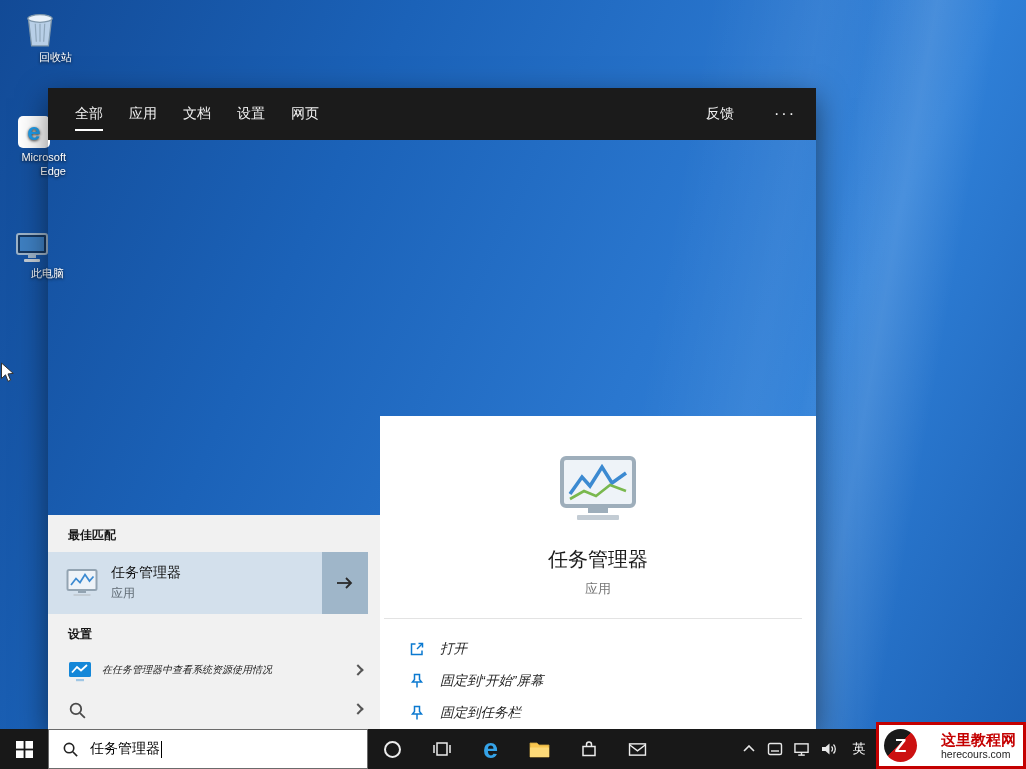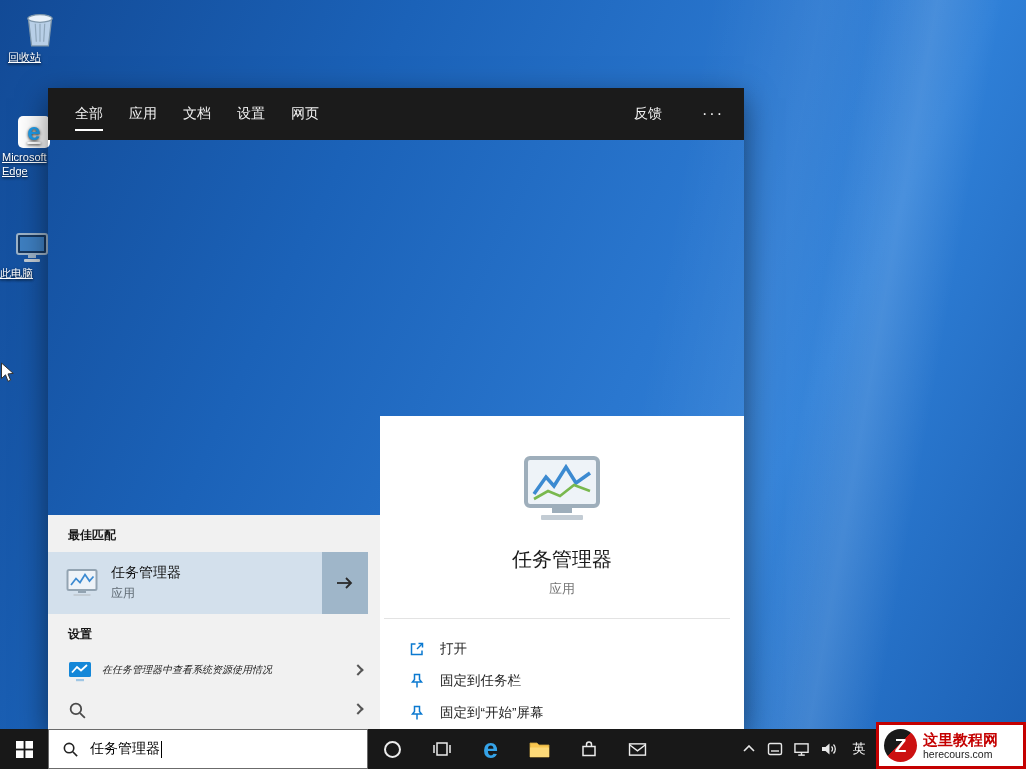--- a/index.html
+++ b/index.html
@@ -9,31 +9,31 @@
   
   .desktop { position:absolute; inset:0;
     background:linear-gradient(115deg,#124a96 0%,#1b62b8 30%,#2a77cf 58%,#2f80d8 72%,#1b5fb3 100%); }
   .beam { position:absolute; top:-80px; width:130px; height:980px;
     background:linear-gradient(90deg,rgba(255,255,255,0) 0%,rgba(255,255,255,.13) 50%,rgba(255,255,255,0) 100%);
     transform:rotate(10deg); }
   .beam.b1 { left:800px; }
   .beam.b2 { left:640px; opacity:.5; width:220px; }
 
   
-  .desktop-icon { position:absolute; width:64px; text-align:left; color:#fff; font-size:11px;
-    text-shadow:0 1px 3px rgba(0,0,0,.85); line-height:1.25;text-decoration:underline; }
+  .desktop-icon { position:absolute; width:64px; text-align:right; color:#fff; font-size:11px;
+    text-shadow:0 1px 3px rgba(0,0,0,.85); line-height:1.25; }
   .desktop-icon .ic { display:flex; justify-content:center; margin-bottom:3px; }
   #icon-recycle { left:8px; top:8px; }
   #icon-edge { left:2px; top:116px; }
   #icon-thispc { left:0px; top:232px; }
   .edge-tile { width:32px; height:32px; background:#fff; border-radius:5px; display:flex;
     align-items:center; justify-content:center; color:#1e9be8; font-size:24px; font-weight:700; }
 
   
-  .search-panel { position:absolute; left:48px; top:88px; width:696px; height:641px; z-index:20;
+  .search-panel { position:absolute; left:48px; top:88px; width:768px; height:641px; z-index:20;
     display:flex; flex-direction:column; box-shadow:0 10px 28px rgba(0,0,0,.5); }
   .panel-header { height:52px; background:#1b1b1b; display:flex; align-items:stretch; color:#f2f2f2; flex:0 0 52px; }
   .tab { display:flex; align-items:center; padding:0 13px; font-size:14px; position:relative; }
   .tab:first-child { margin-left:14px; }
   .tab.active::after { content:""; position:absolute; left:13px; right:13px; bottom:9px; height:2px; background:#fff; }
   .caret-down { width:0; height:0; border-left:4px solid transparent; border-right:4px solid transparent;
     border-top:5px solid #f2f2f2; margin-left:7px; }
   .hdr-spacer { flex:1; }
   .feedback { display:flex; align-items:center; padding:0 20px; font-size:14px; }
   .more-dots { display:flex; align-items:center; padding:0 20px; font-size:16px; letter-spacing:2px; }
@@ -54,21 +54,21 @@
   .li-icon { flex:0 0 26px; display:flex; margin-top:1px; }
   .li-text { font-size:10px; color:#1a1a1a; line-height:20px; max-width:240px; margin-left:8px;font-style:italic; }
   .li-text .muted { color:#767676; }
   .chevron { position:absolute; right:18px; top:50%; width:8px; height:8px; margin-top:-5px;
     border-top:2px solid #555; border-right:2px solid #555; transform:rotate(45deg); }
 
   .hero { text-align:center; padding-top:38px; }
   .hero-title { font-size:20px; color:#1a1a1a; margin-top:16px; }
   .hero-sub { font-size:13px; color:#767676; margin-top:7px; }
   .divider { height:1px; background:#e3e3e3; margin:20px 14px 0 4px; }
-  .actions { padding:14px 0 0 28px; }
+  .actions { padding:14px 0 0 28px;font-style:italic; }
   .action-row { display:flex; align-items:center; height:32px; }
   .a-icon { width:20px; display:flex; margin-right:12px; }
   .a-label { font-size:13.5px; color:#1f1f1f; }
 
   
   .taskbar { position:absolute; left:0; right:0; bottom:0; height:40px; background:#181818;
     display:flex; align-items:center; z-index:50; }
   .start-btn { width:48px; height:40px; display:flex; align-items:center; justify-content:center; }
   .tb-search { width:320px; height:40px; background:#fff; border:1px solid #6b6b6b;
     display:flex; align-items:center; }
@@ -83,21 +83,21 @@
   .tray-item.narrow { width:24px; }
   .tray-item.std { width:27px; }
   .ime { width:34px; color:#fff; font-size:13px; text-align:center; }
 
   
   .watermark { position:absolute; right:0; bottom:0; width:150px; height:47px; background:#fff;
     border:3px solid #c40000; display:flex; align-items:center; padding:2px 5px; z-index:100; }
   .wm-logo { width:33px; height:33px; border-radius:50%; flex:0 0 33px;
     background:linear-gradient(135deg,#1a1a1a 0%,#1a1a1a 46%,#cc1111 46%,#cc1111 100%);
     color:#fff; display:flex; align-items:center; justify-content:center; font-size:19px; font-weight:800; }
-  .wm-text { margin-left:6px; line-height:1.15; }
+  .wm-text { margin-left:24px; line-height:1.15; }
   .wm-name { color:#c40000; font-size:15px; font-weight:700; }
   .wm-url { color:#222; font-size:10.5px; }
 
   .cursor { position:absolute; left:0px; top:362px; z-index:200; pointer-events:none; }
 </style>
 </head>
 <body>
 
 <div class="desktop">
   <div class="beam b2"></div>
@@ -234,30 +234,30 @@
           </span>
           <span class="a-label">打开</span>
         </div>
         <div class="action-row">
           <span class="a-icon">
             <svg width="18" height="18" viewBox="0 0 18 18" fill="none" stroke="#0b79d0" stroke-width="1.5">
               <path d="M6.5 2.5 H11.5 V7.5 L13.5 10 H4.5 L6.5 7.5 Z"></path>
               <line x1="9" y1="10" x2="9" y2="15.5"></line>
             </svg>
           </span>
-          <span class="a-label">固定到任务栏</span>
+          <span class="a-label">固定到“开始”屏幕</span>
         </div>
         <div class="action-row">
           <span class="a-icon">
             <svg width="18" height="18" viewBox="0 0 18 18" fill="none" stroke="#0b79d0" stroke-width="1.5">
               <path d="M6.5 2.5 H11.5 V7.5 L13.5 10 H4.5 L6.5 7.5 Z"></path>
               <line x1="9" y1="10" x2="9" y2="15.5"></line>
             </svg>
           </span>
-          <span class="a-label">固定到“开始”屏幕</span>
+          <span class="a-label">固定到任务栏</span>
         </div>
       </div>
     </div>
   </div>
 </div>
 
 <div class="taskbar">
   <div class="start-btn">
     <svg width="17" height="17" viewBox="0 0 17 17">
       <rect x="0" y="0" width="7.6" height="7.6" fill="#fff"></rect>

